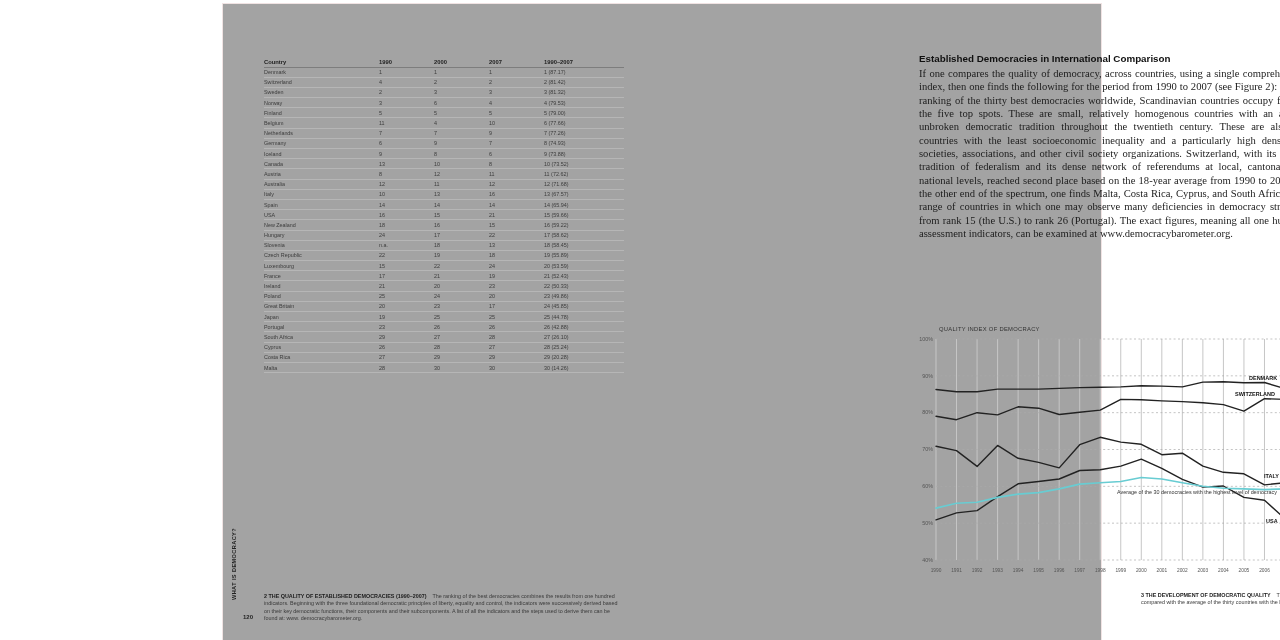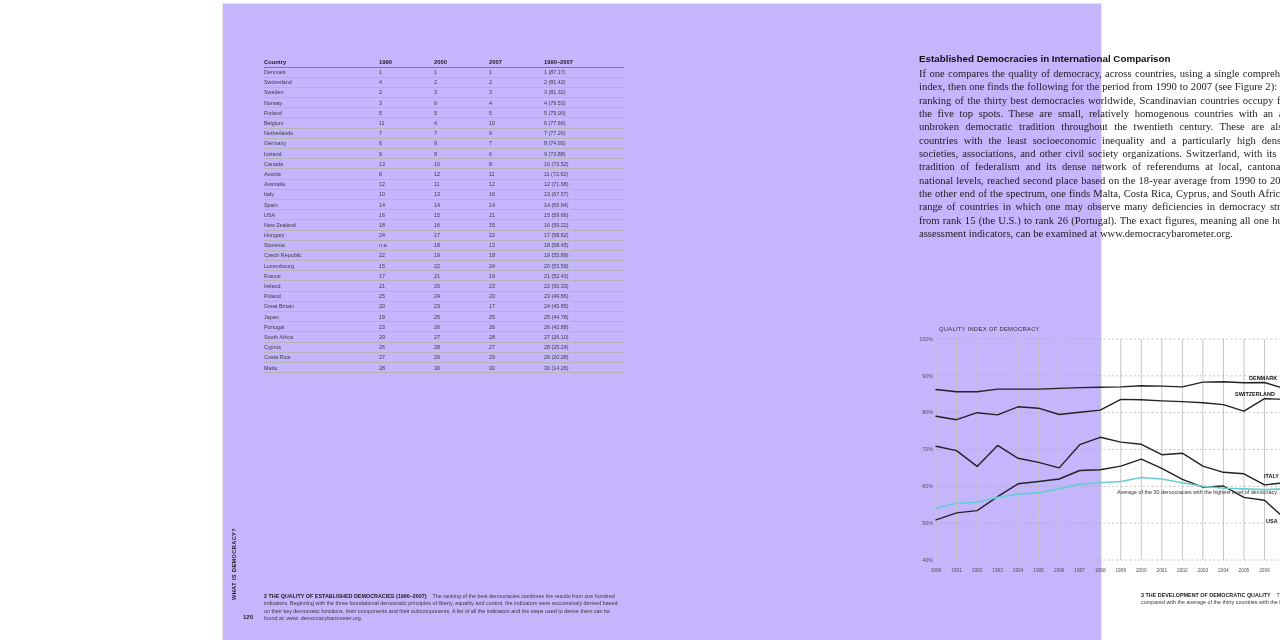--- a/index.html
+++ b/index.html
@@ -1,19 +1,19 @@
 <!DOCTYPE html>
 <html><head>
 <meta charset="utf-8">
 <style>
   * { box-sizing: border-box; margin: 0; padding: 0; }
   html,body { width:1280px; height:640px; background:#ffffff; overflow:hidden;
               font-family:"Liberation Sans", sans-serif; }
   #spread { position:absolute; left:222px; top:3px; width:880px; height:637px;
-            background:#c4b5fd; border-top:1px solid #f0e3e3; border-left:1px solid #f0e3e3;
+            background:#a3a3a3; border-top:1px solid #f0e3e3; border-left:1px solid #f0e3e3;
             border-right:1px solid #f0e3e3; }
   .page { position:absolute; top:0; height:100%; }
   #page-left  { left:0; width:440px; }
   #page-right { left:440px; width:440px; }
 
   
   #rank-table { position:absolute; left:41px; top:52px; width:360px;
                 border-collapse:collapse; table-layout:fixed; }
   #rank-table th { text-align:left; font-size:5.8px; font-weight:bold; color:#1d1d1d;
                    height:11px; border-bottom:1px solid #7d7d7d; padding:0; vertical-align:bottom; padding-bottom:2px;}

